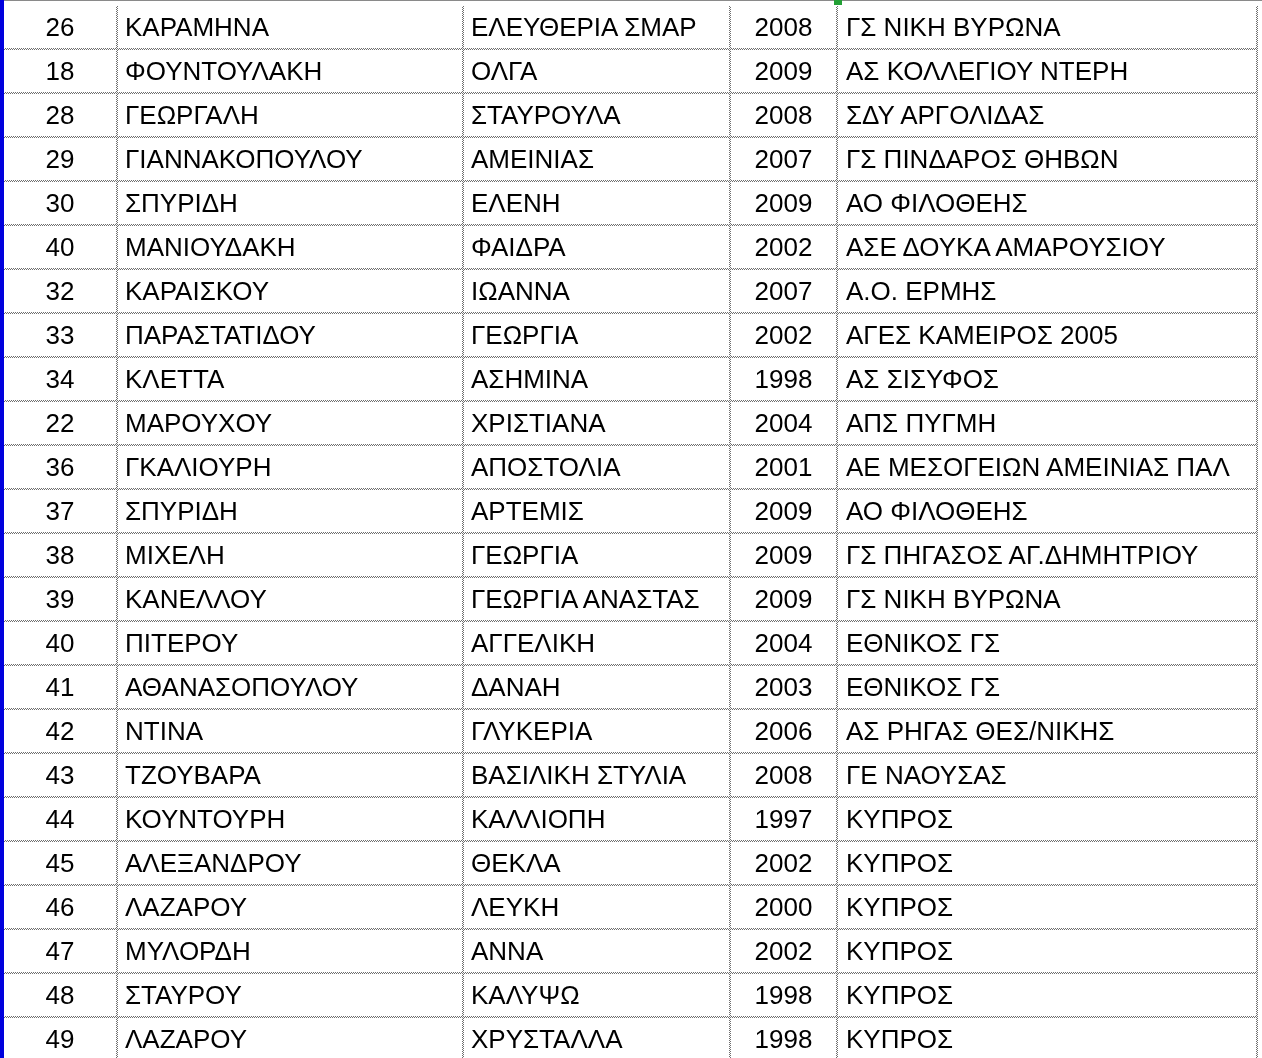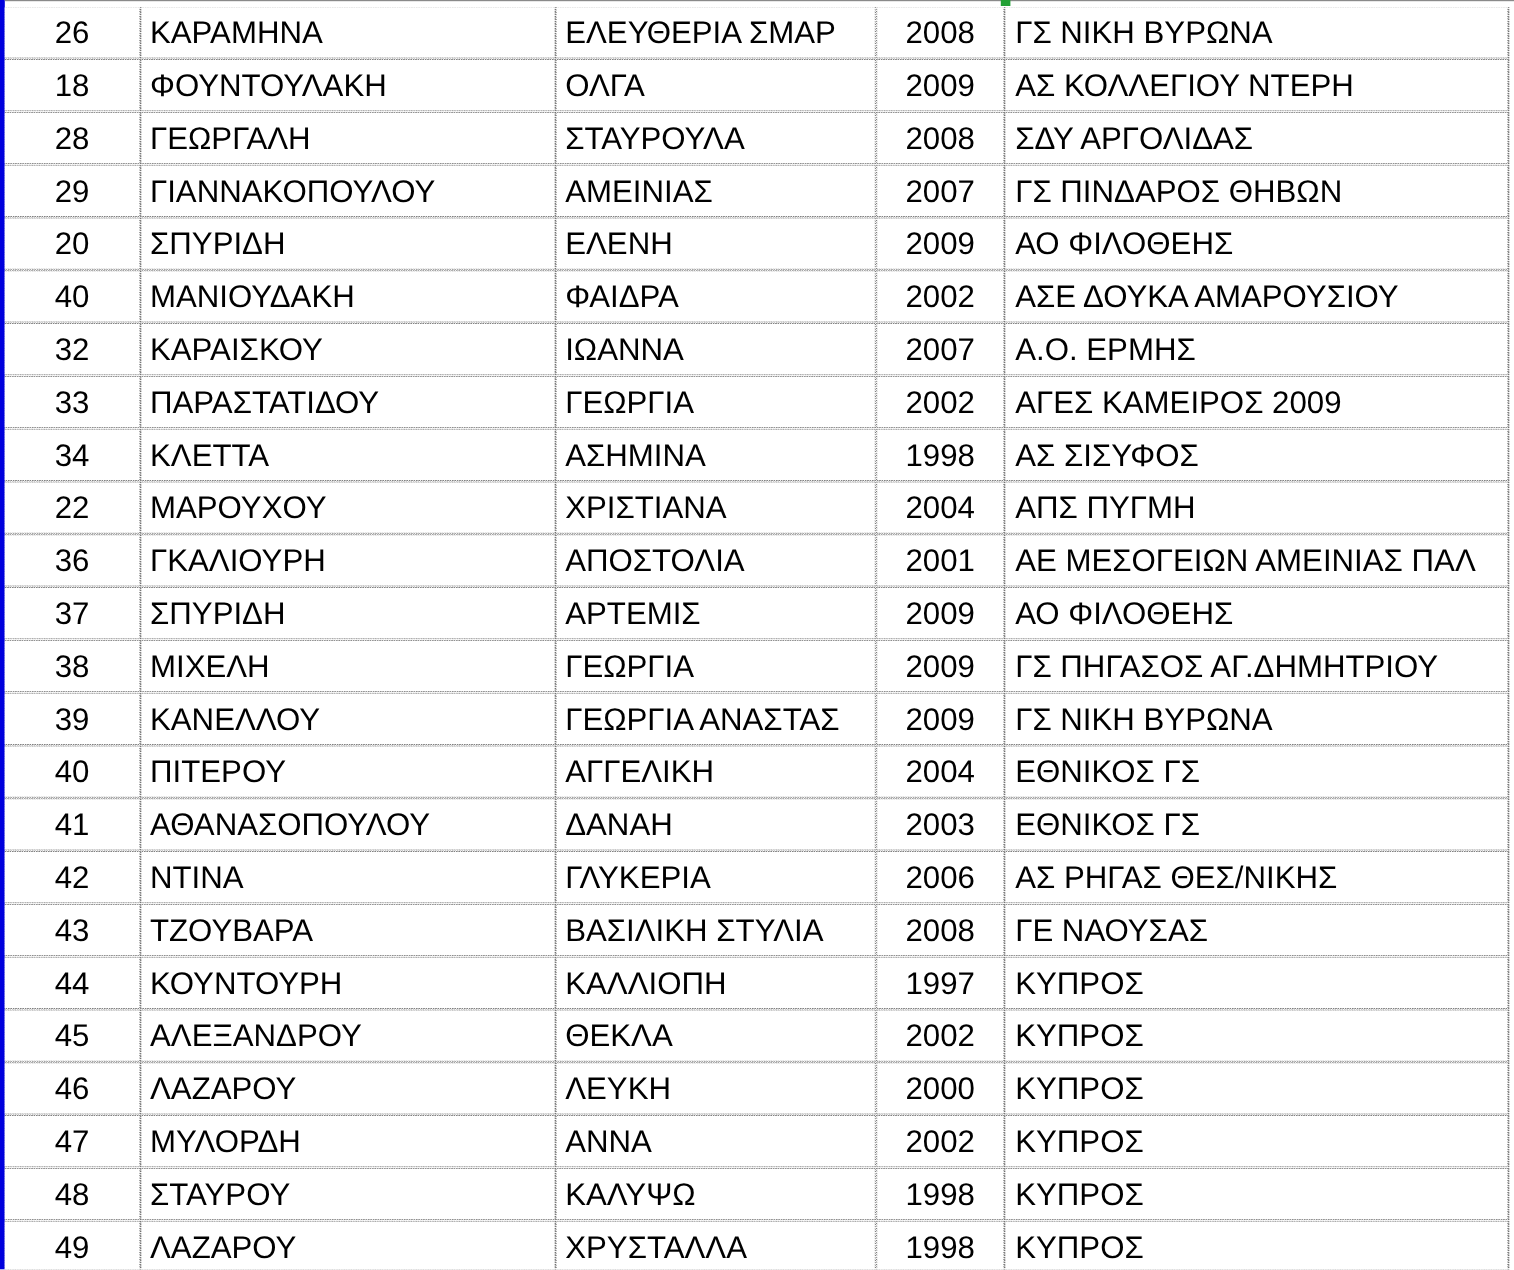--- a/index.html
+++ b/index.html
@@ -98,21 +98,21 @@
 
   <div class="row">
     <div class="cell c-num">29</div>
     <div class="cell c-sur">ΓΙΑΝΝΑΚΟΠΟΥΛΟΥ</div>
     <div class="cell c-first">ΑΜΕΙΝΙΑΣ</div>
     <div class="cell c-year">2007</div>
     <div class="cell c-club">ΓΣ ΠΙΝΔΑΡΟΣ ΘΗΒΩΝ</div>
   </div>
 
   <div class="row">
-    <div class="cell c-num">20</div>
+    <div class="cell c-num">30</div>
     <div class="cell c-sur">ΣΠΥΡΙΔΗ</div>
     <div class="cell c-first">ΕΛΕΝΗ</div>
     <div class="cell c-year">2009</div>
     <div class="cell c-club">ΑΟ ΦΙΛΟΘΕΗΣ</div>
   </div>
 
   <div class="row">
     <div class="cell c-num">40</div>
     <div class="cell c-sur">ΜΑΝΙΟΥΔΑΚΗ</div>
     <div class="cell c-first">ΦΑΙΔΡΑ</div>
@@ -126,21 +126,21 @@
     <div class="cell c-first">ΙΩΑΝΝΑ</div>
     <div class="cell c-year">2007</div>
     <div class="cell c-club">Α.Ο. ΕΡΜΗΣ</div>
   </div>
 
   <div class="row">
     <div class="cell c-num">33</div>
     <div class="cell c-sur">ΠΑΡΑΣΤΑΤΙΔΟΥ</div>
     <div class="cell c-first">ΓΕΩΡΓΙΑ</div>
     <div class="cell c-year">2002</div>
-    <div class="cell c-club">ΑΓΕΣ ΚΑΜΕΙΡΟΣ 2009</div>
+    <div class="cell c-club">ΑΓΕΣ ΚΑΜΕΙΡΟΣ 2005</div>
   </div>
 
   <div class="row">
     <div class="cell c-num">34</div>
     <div class="cell c-sur">ΚΛΕΤΤΑ</div>
     <div class="cell c-first">ΑΣΗΜΙΝΑ</div>
     <div class="cell c-year">1998</div>
     <div class="cell c-club">ΑΣ ΣΙΣΥΦΟΣ</div>
   </div>
 

